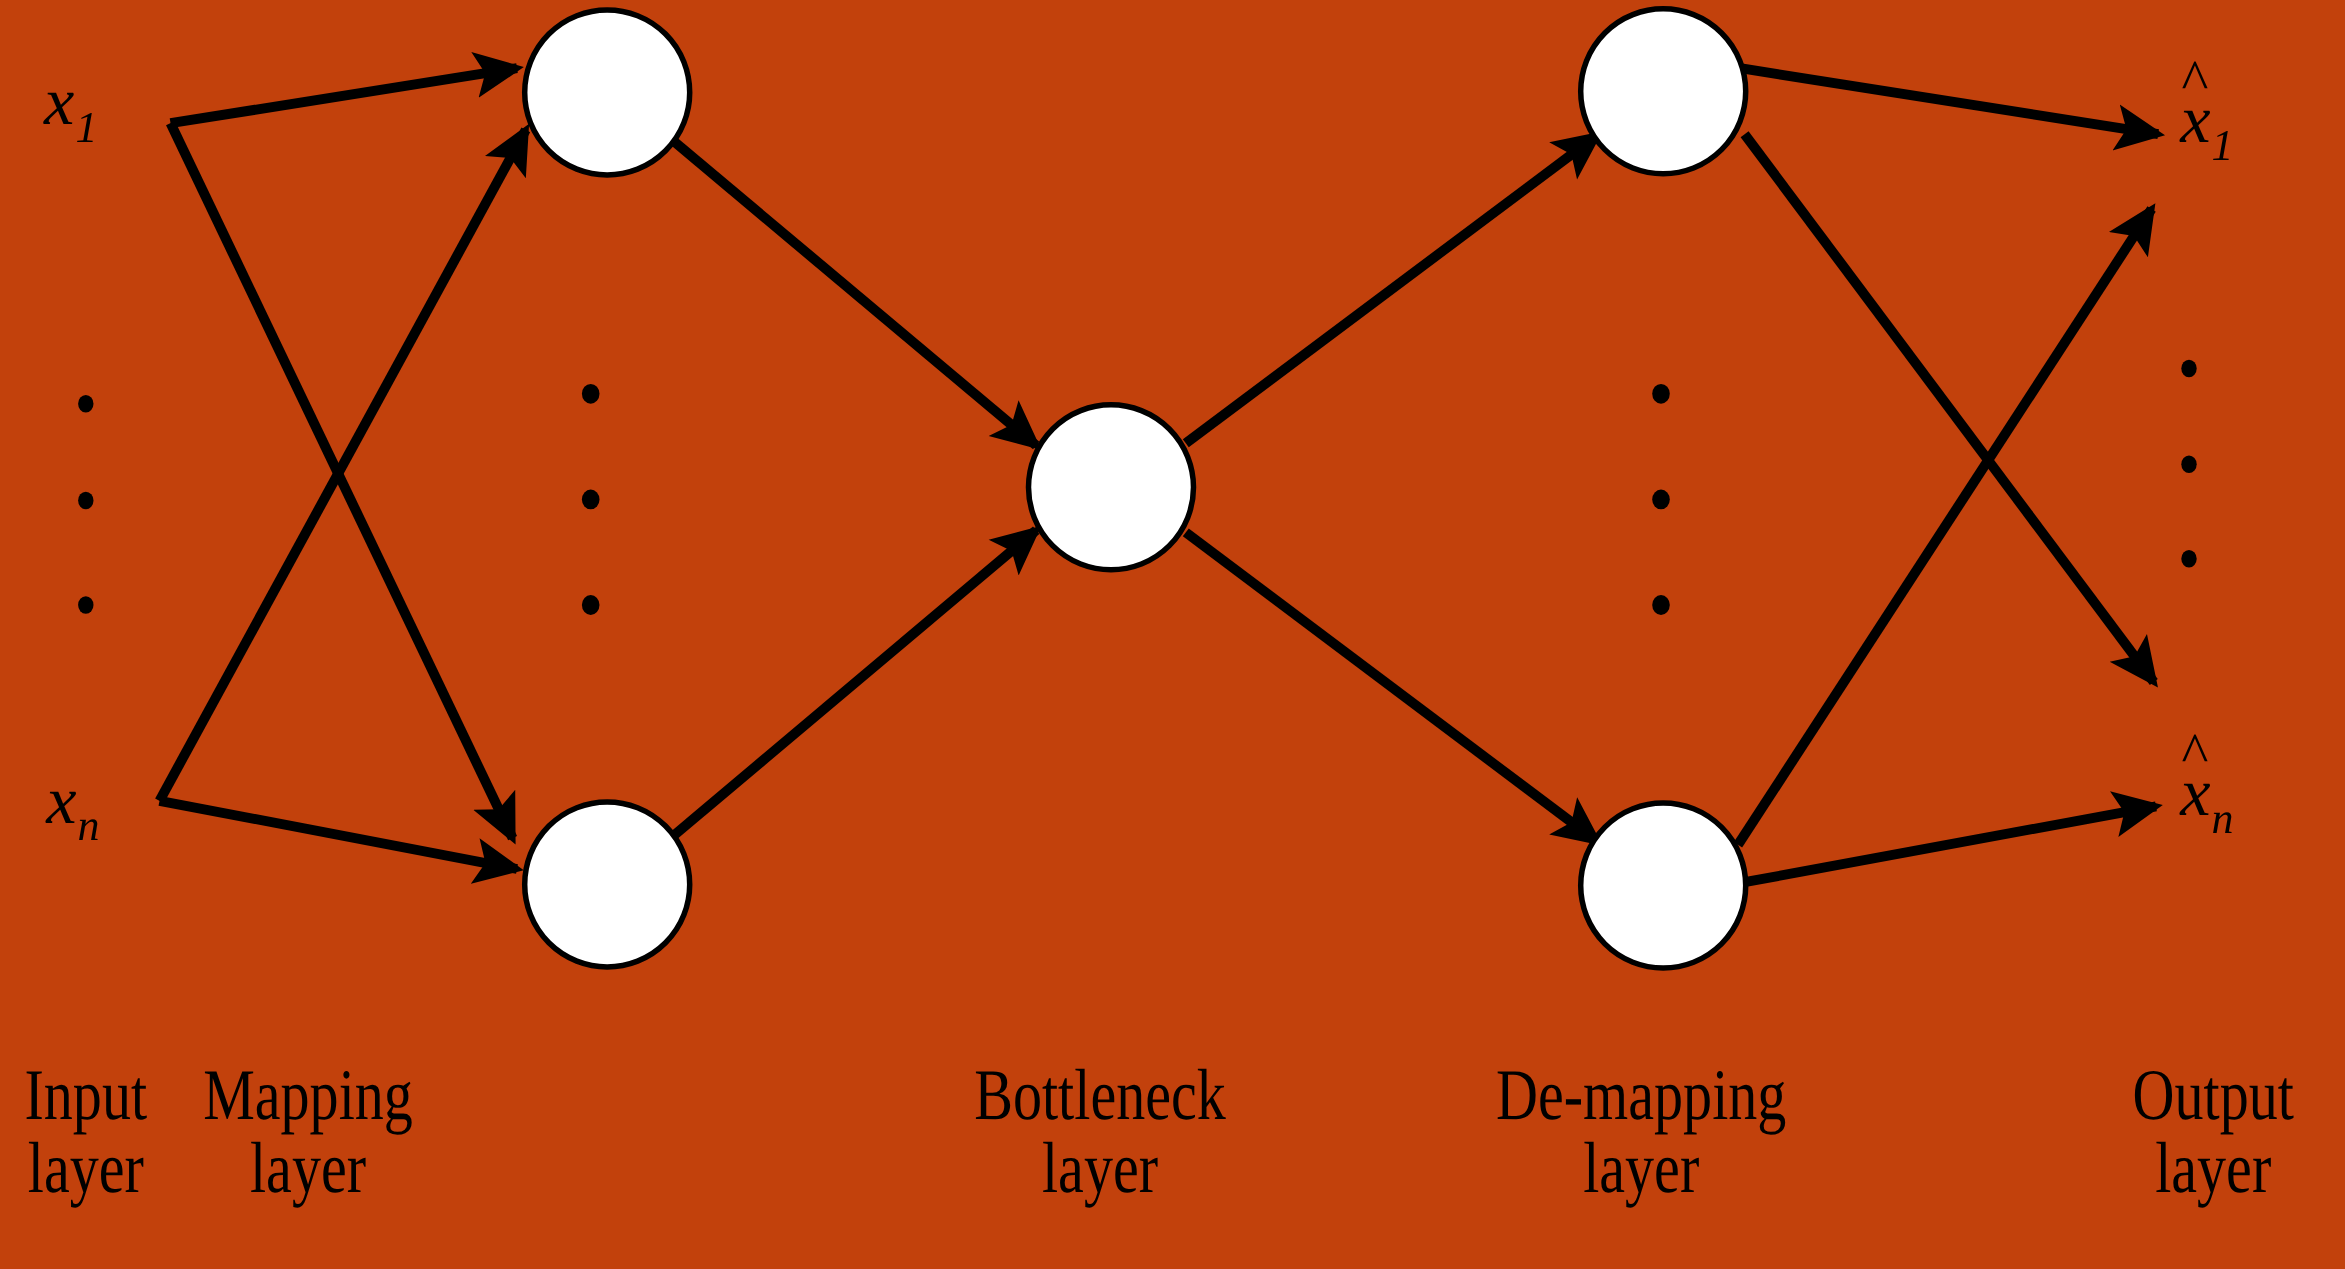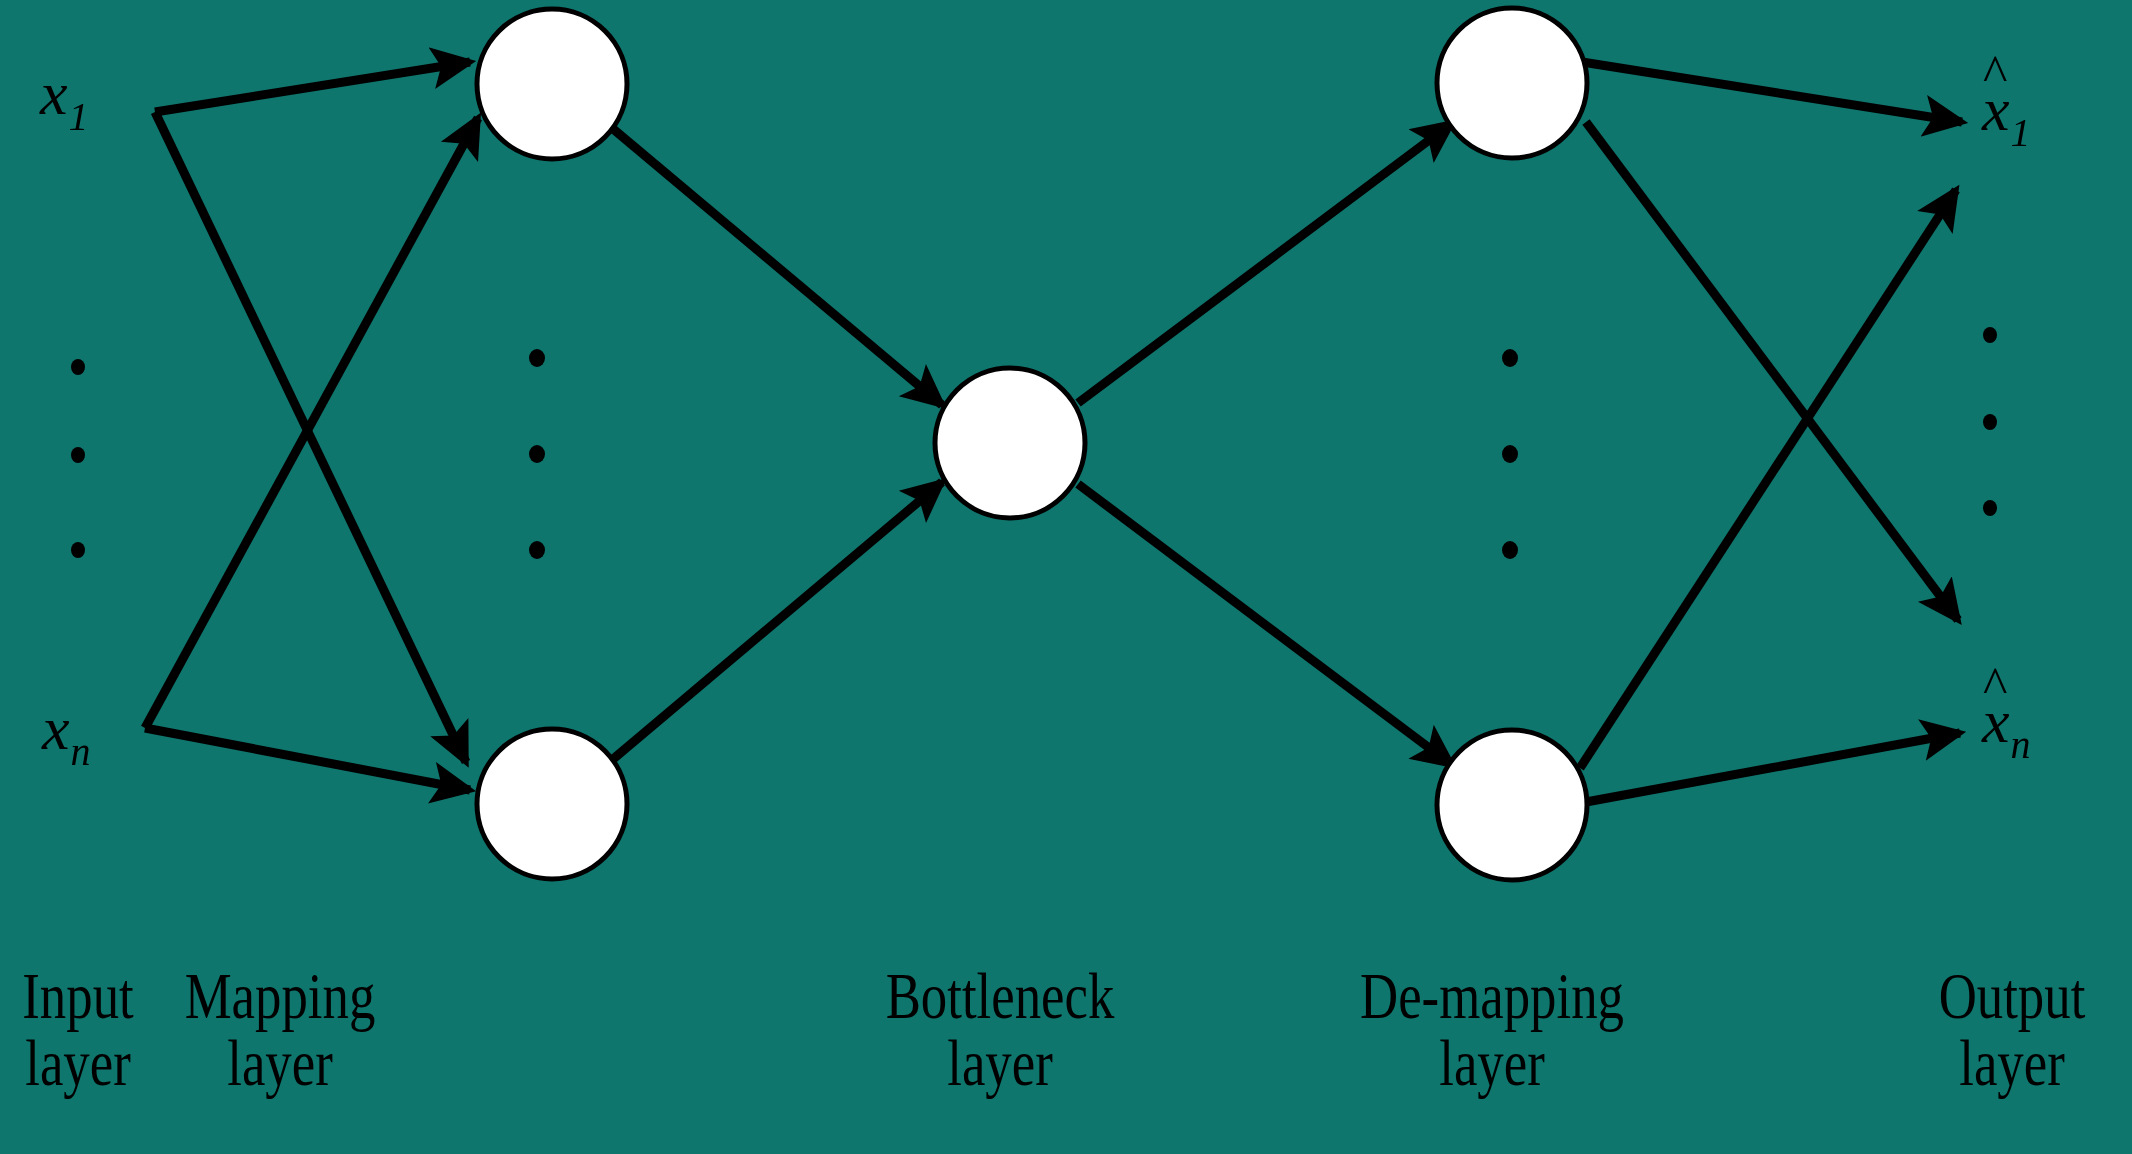--- a/index.html
+++ b/index.html
@@ -5,21 +5,21 @@
 <style>
   html, body {
     margin: 0;
     padding: 0;
     background: #ffffff;
   }
   #stage {
     position: relative;
     width: 2132px;
     height: 1154px;
-    background: #0f766e;
+    background: #c2410c;
     overflow: hidden;
     font-family: "Liberation Serif", "DejaVu Serif", serif;
   }
   #net-svg {
     position: absolute;
     left: 0;
     top: 0;
     width: 2132px;
     height: 1154px;
   }

